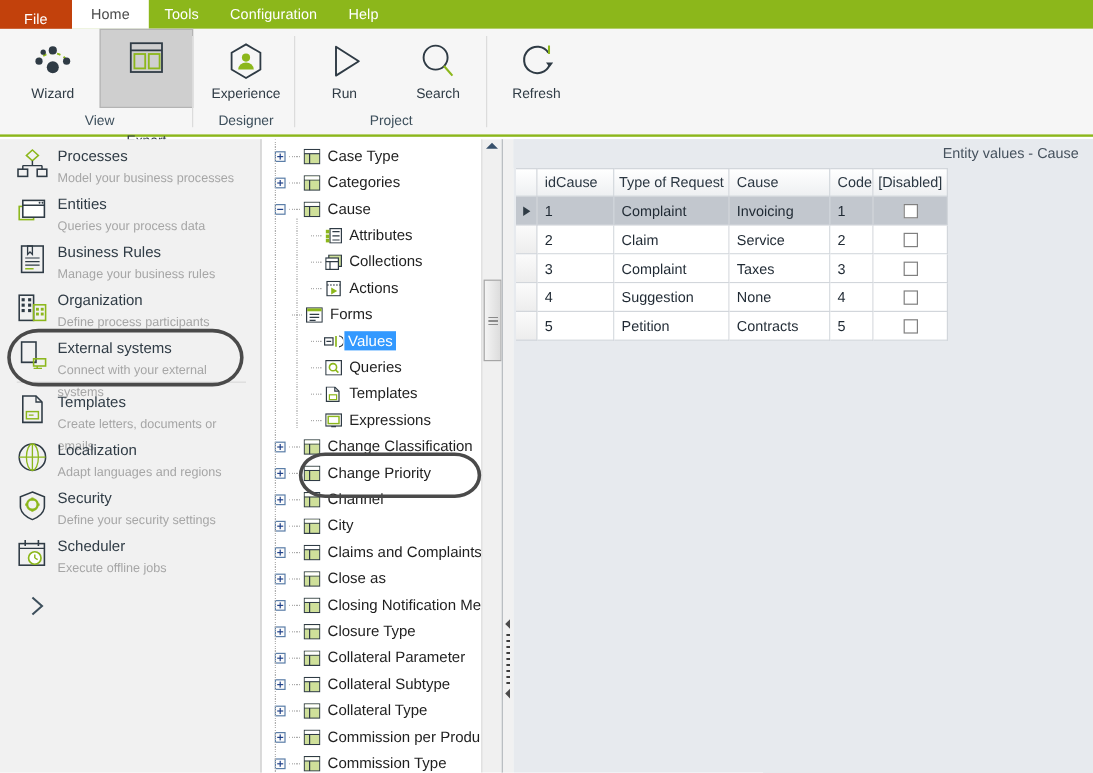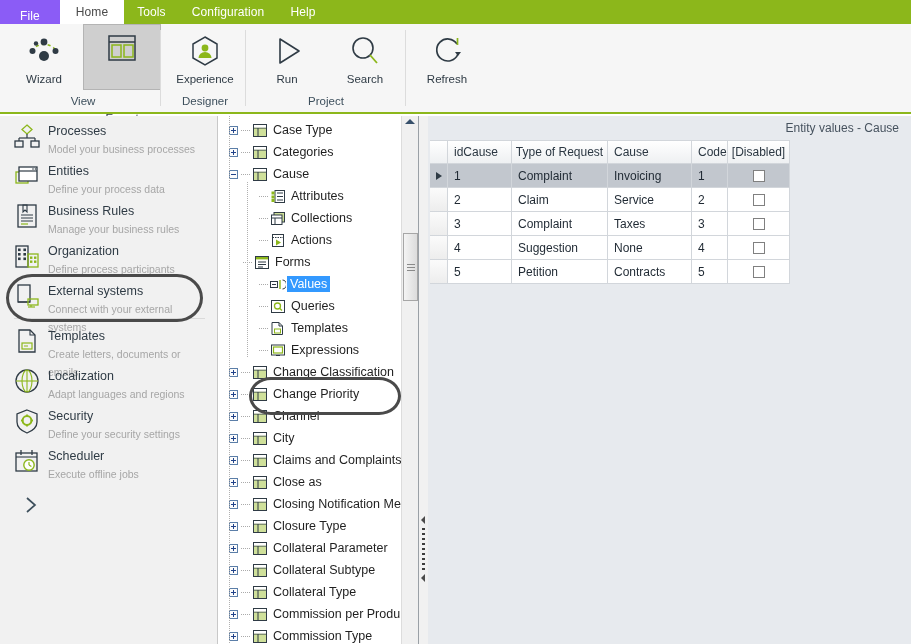--- a/index.html
+++ b/index.html
@@ -16,21 +16,21 @@
   .ribbon-tabs {
     position: absolute; top: 0; left: 0; width: 911px; height: 24px;
     background: #8cb71b;
     display: flex; align-items: stretch;
   }
   .tab {
     display: flex; align-items: center; justify-content: center;
     font-size: 12px; color: #ffffff; padding: 0 13px;
     letter-spacing: .1px; white-space: nowrap;
   }
-  .tab-file { background: #8b5cf6; color: #ffffff; padding: 16px 20px; }
+  .tab-file { background: #c2410c; color: #ffffff; padding: 16px 20px; }
   .tab-active { background: #ffffff; color: #4a4a4a; padding: 0 16px; }
 
   
   .ribbon-body {
     position: absolute; top: 24px; left: 0; width: 911px; height: 90px;
     background: #f6f6f6;
     border-bottom: 2px solid #8cb71b;
   }
   .rgroup {
     position: absolute; top: 0; height: 88px;
@@ -322,21 +322,21 @@
         <svg width="26" height="26" viewBox="0 0 26 26">
           <rect x="2" y="9" width="12" height="11" fill="none" stroke="#8cb71b" stroke-width="1.3"></rect>
           <rect x="5" y="4" width="18" height="14" fill="#ffffff" stroke="#2f3b45" stroke-width="1.3"></rect>
           <line x1="5" y1="8" x2="23" y2="8" stroke="#2f3b45" stroke-width="1.2"></line>
           <circle cx="19" cy="6" r=".8" fill="#2f3b45"></circle>
           <circle cx="21.4" cy="6" r=".8" fill="#2f3b45"></circle>
         </svg>
       </span>
       <span class="sb-txt">
         <span class="sb-title">Entities</span><br>
-        <span class="sb-sub">Define your process data</span>
+        <span class="sb-sub">Queries your process data</span>
       </span>
     </div>
 
     <div class="sb-item">
       <span class="sb-ico">
         <svg width="26" height="26" viewBox="0 0 26 26">
           <rect x="4" y="2" width="18" height="22" fill="none" stroke="#2f3b45" stroke-width="1.3"></rect>
           <polygon points="9,2 13,2 13,9 11,7 9,9" fill="none" stroke="#2f3b45" stroke-width="1.1"></polygon>
           <line x1="7" y1="12" x2="19" y2="12" stroke="#2f3b45" stroke-width="1"></line>
           <line x1="7" y1="15" x2="19" y2="15" stroke="#2f3b45" stroke-width="1"></line>

